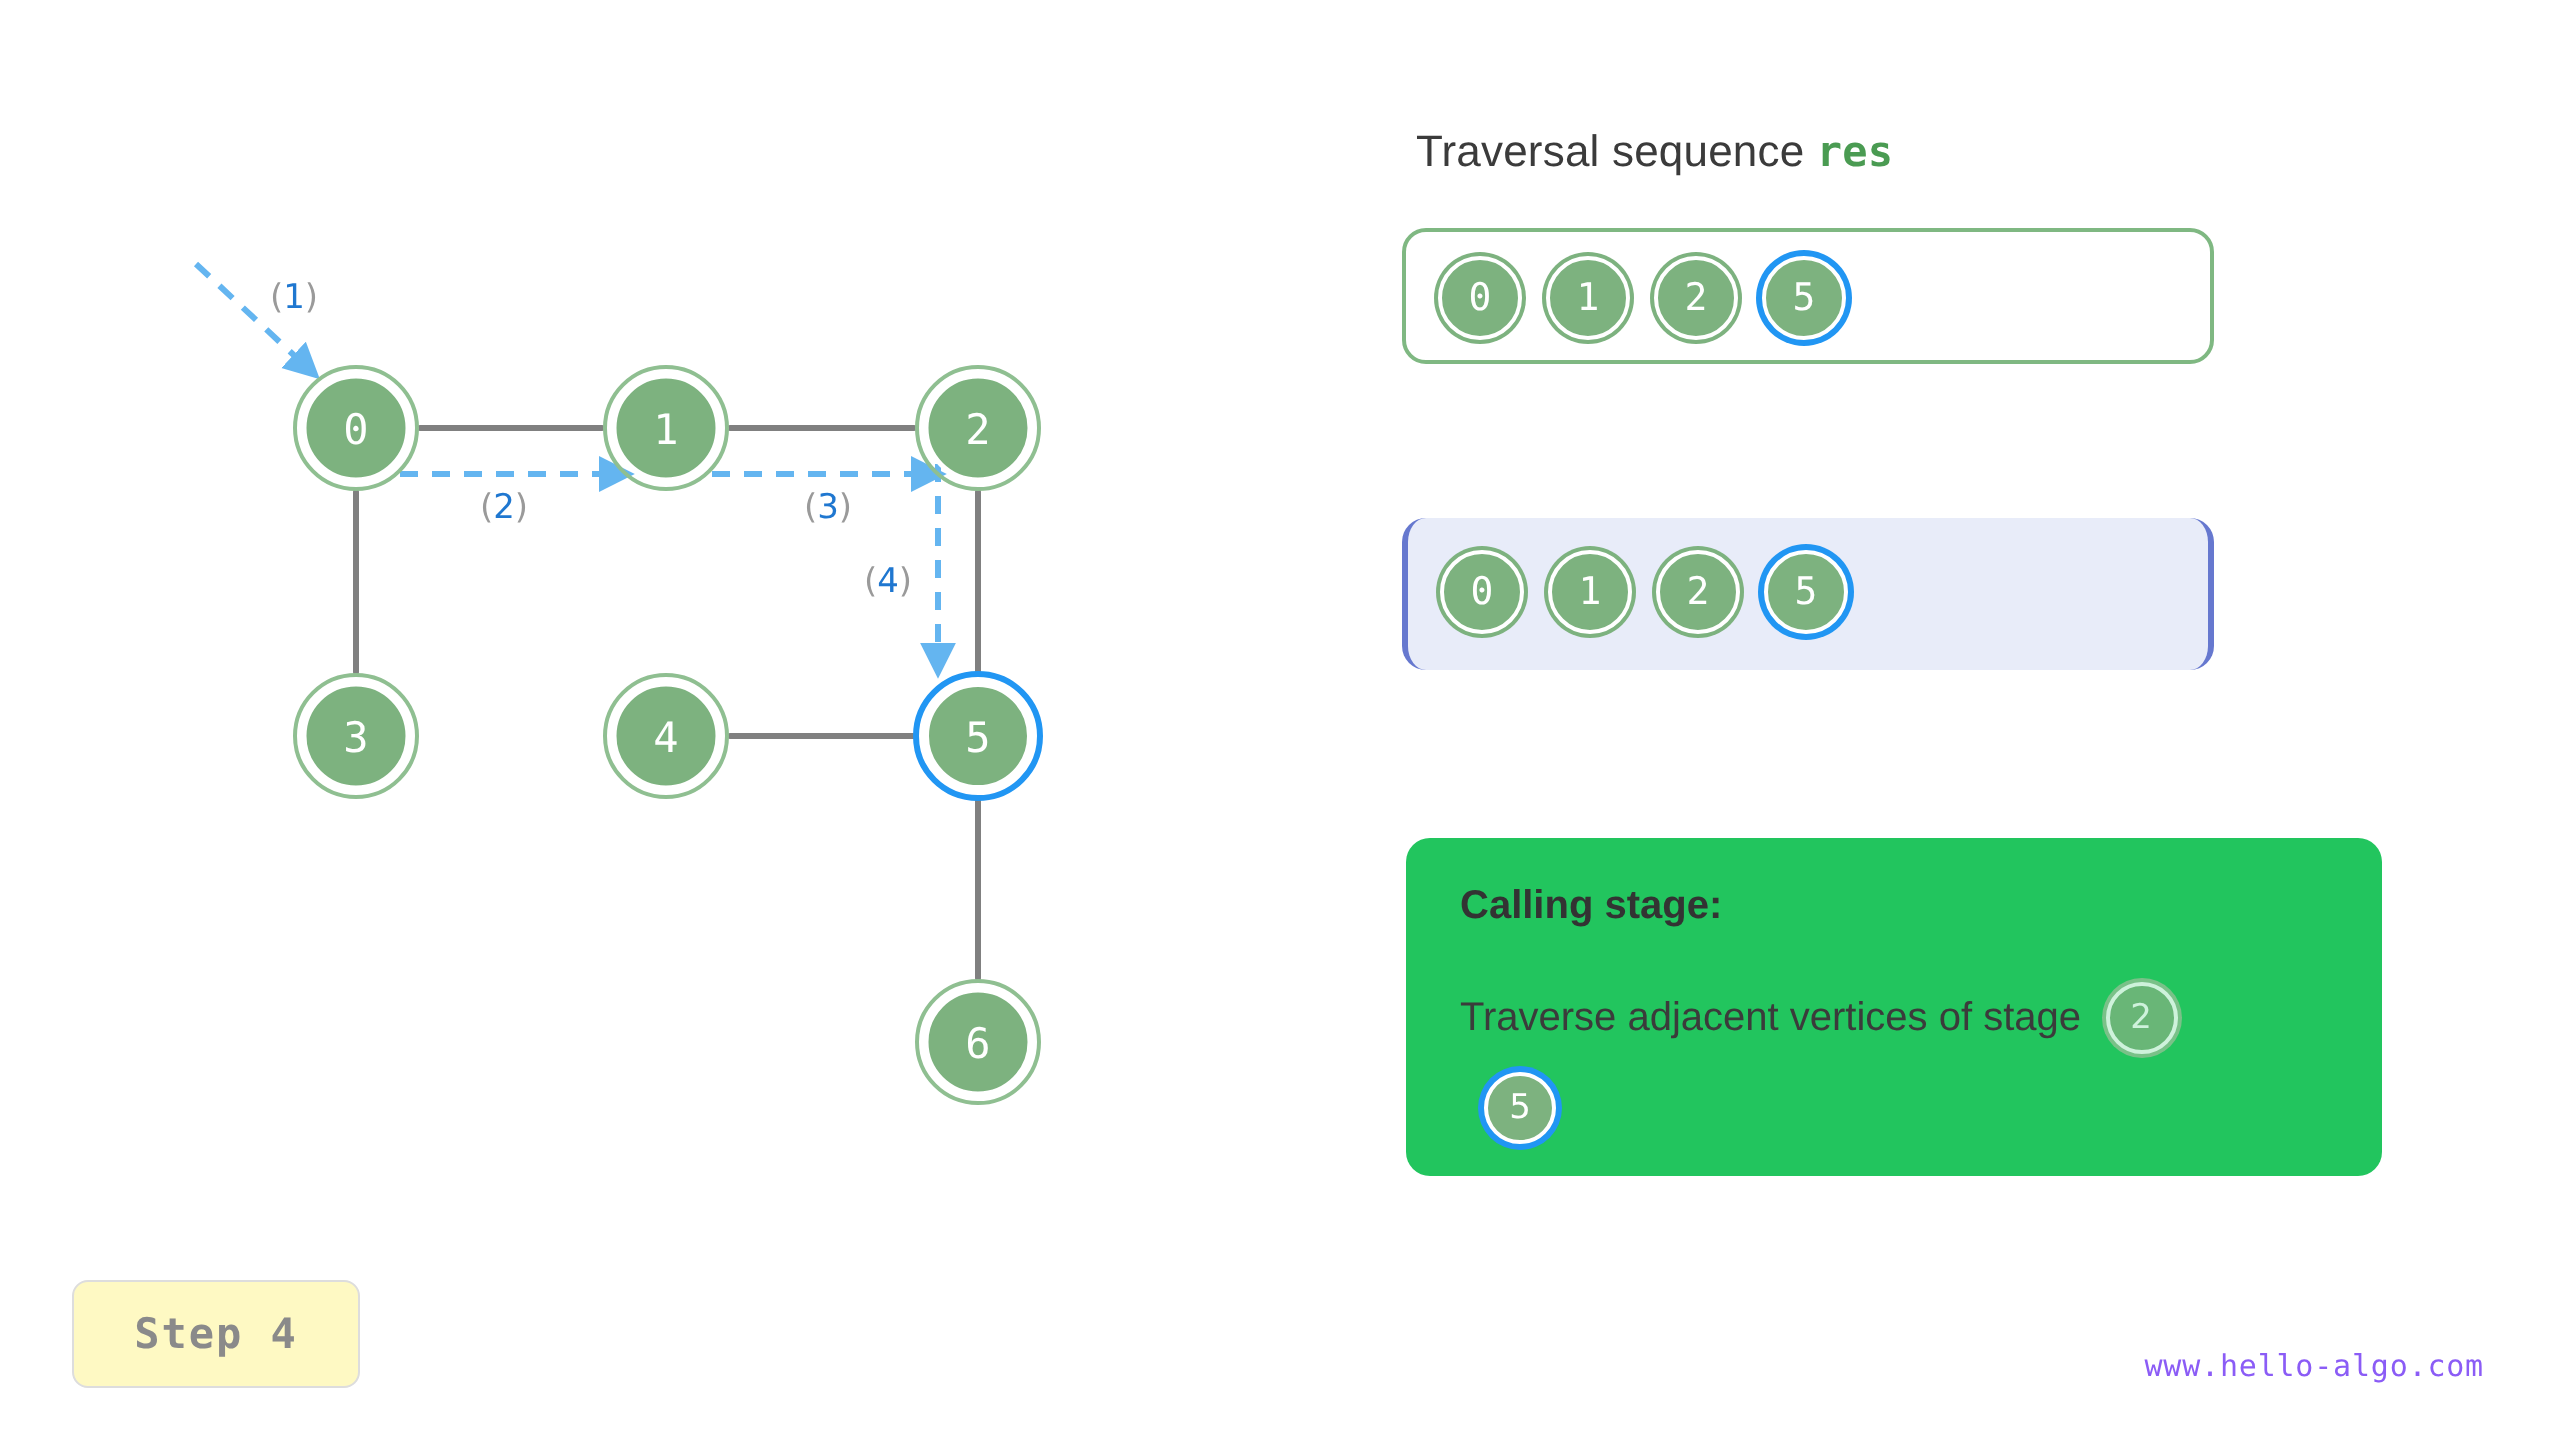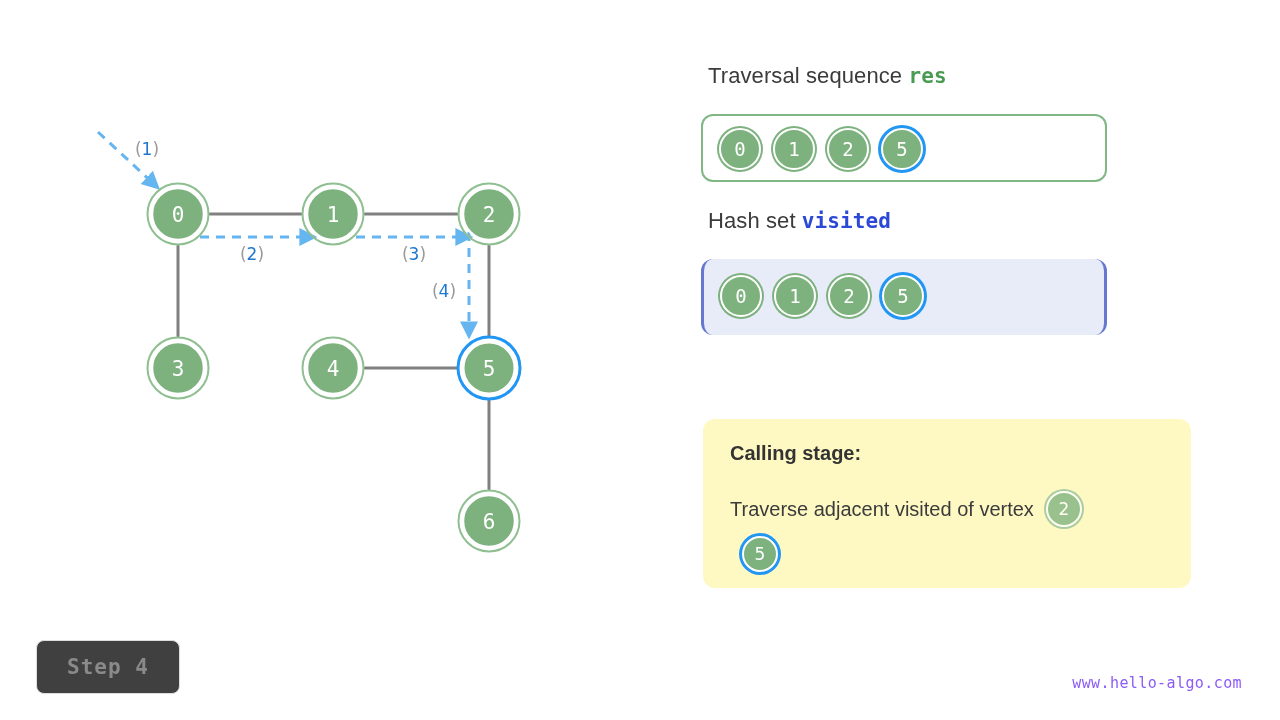--- a/index.html
+++ b/index.html
@@ -97,21 +97,21 @@
     justify-content: center;
   }
   .token.highlight {
     border: 2px solid #ffffff;
     box-shadow: 0 0 0 3px #2196f3;
   }
 
   
   .stage-box {
     position: absolute;
-    background: #fef9c3;
+    background: #22c55e;
     border-radius: 12px;
   }
   .stage-heading {
     position: absolute;
     font-size: 20px;
     font-weight: bold;
     color: #333333;
     white-space: nowrap;
   }
   .stage-line {
@@ -142,21 +142,21 @@
     box-shadow: 0 0 0 3px #2196f3;
     opacity: 1;
   }
 
   
   #step-badge {
     position: absolute;
     left: 36px; top: 640px;
     width: 144px; height: 54px;
     box-sizing: border-box;
-    background: #404040;
+    background: #fef9c3;
     border: 1px solid #dddddd;
     border-radius: 8px;
     display: flex;
     align-items: center;
     justify-content: center;
     font-family: "DejaVu Sans Mono", "Liberation Mono", monospace;
     font-size: 21px;
     font-weight: bold;
     color: #8a8a8a;
     letter-spacing: 1px;
@@ -259,36 +259,32 @@
     <span class="mono-accent accent-green">res</span>
   </div>
 
   <div class="res-box" style="left:27px; top:114px; width:406px; height:68px;">
     <div class="token" style="left:16px; top:12px;">0</div>
     <div class="token" style="left:70px; top:12px;">1</div>
     <div class="token" style="left:124px; top:12px;">2</div>
     <div class="token highlight" style="left:178px; top:12px;">5</div>
   </div>
 
-  <div class="section-title" style="left:34px; top:208px;">
-    <span>Hash set</span>
-    <span class="mono-accent accent-blue">visited</span>
-  </div>
 
   <div class="hash-box" style="left:27px; top:259px; width:406px; height:76px;">
     <div class="token" style="left:16px; top:16px;">0</div>
     <div class="token" style="left:70px; top:16px;">1</div>
     <div class="token" style="left:124px; top:16px;">2</div>
     <div class="token highlight" style="left:178px; top:16px;">5</div>
   </div>
 
   <div class="stage-box" style="left:29px; top:419px; width:488px; height:169px;">
     <div class="stage-heading" style="left:27px; top:23px;">Calling stage:</div>
     <div class="stage-line" style="left:27px; top:72px;">
-      <span>Traverse adjacent visited of vertex</span>
+      <span>Traverse adjacent vertices of stage</span>
       <span class="mini-token">2</span>
     </div>
     <div class="stage-line" style="left:27px; top:117px;">
       <span class="mini-token highlight">5</span>
     </div>
   </div>
 </div>
 
 <div id="step-badge">Step 4</div>
 <div id="watermark">www.hello-algo.com</div>

